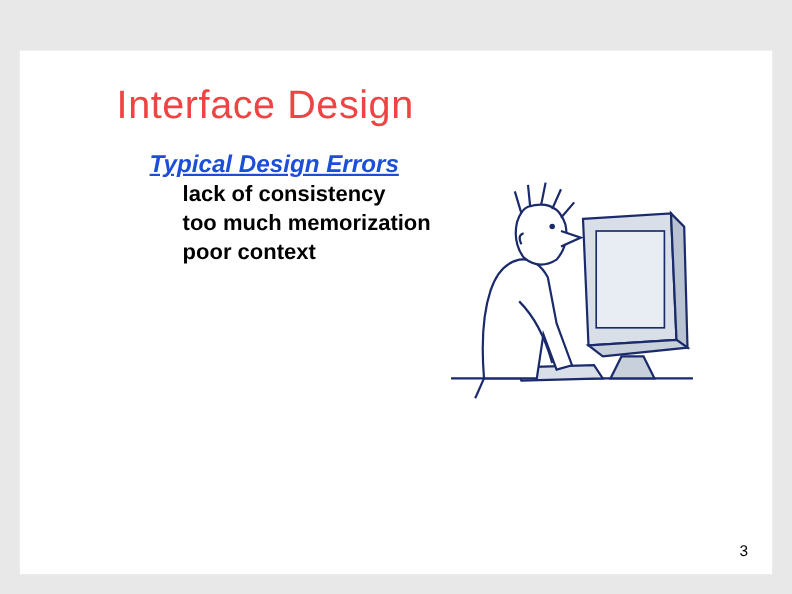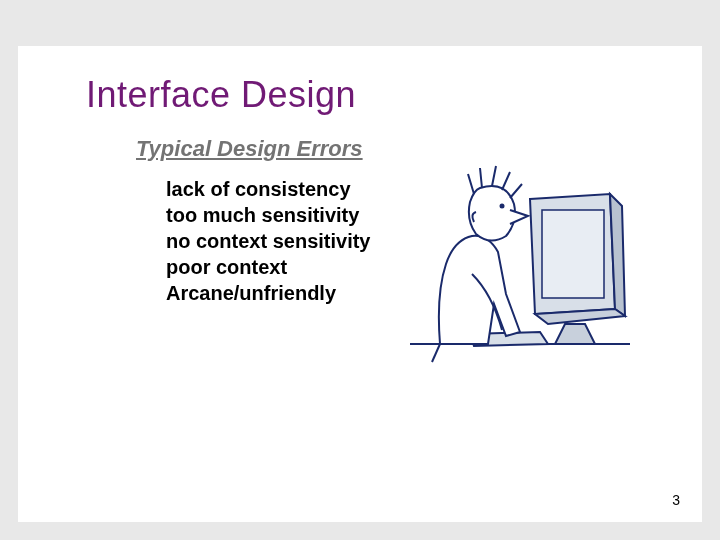--- a/index.html
+++ b/index.html
@@ -13,41 +13,41 @@
   .slide {
     position: absolute;
     left: 18px;
     top: 46px;
     width: 684px;
     height: 476px;
     background: #ffffff;
   }
   .title {
     position: absolute;
-    left: 68px;
+    left: 88px;
     top: 28px;
     font-size: 36px;
     font-weight: 400;
-    color: #701a75;
+    color: #ef4444;
     letter-spacing: 0.5px;
   }
   .subtitle {
     position: absolute;
     left: 118px;
     top: 90px;
     font-size: 22px;
     font-weight: bold;
     font-style: italic;
     text-decoration: underline;
-    color: #737373;
+    color: #1d4ed8;
   }
   .list {
     position: absolute;
     left: 148px;
-    top: 130px;
+    top: 118px;
     font-size: 20px;
     font-weight: bold;
     color: #000;
     line-height: 1.3;
   }
   .list div { white-space: nowrap; }
   .page-number {
     position: absolute;
     right: 22px;
     bottom: 14px;
@@ -66,24 +66,22 @@
 <body>
 
 <div class="slide">
 
   <div class="title">Interface Design</div>
 
   <div class="subtitle">Typical Design Errors</div>
 
   <div class="list">
     <div>lack of consistency</div>
-    <div>too much sensitivity</div>
-    <div>no context sensitivity</div>
+    <div>too much memorization</div>
     <div>poor context</div>
-    <div>Arcane/unfriendly</div>
   </div>
 
   <div class="illustration" aria-label="person-at-computer-illustration">
     <svg viewBox="0 0 220 230" width="220" height="230">
 
       <line x1="0" y1="200" x2="220" y2="200" stroke="#1a2a6b" stroke-width="2"></line>
 
       <g>
         <path d="M120 55 L200 50 L205 165 L125 170 Z" fill="#d8dfe8" stroke="#1a2a6b" stroke-width="2"></path>
         <path d="M200 50 L212 62 L215 172 L205 165 Z" fill="#b8c2d0" stroke="#1a2a6b" stroke-width="2"></path>

